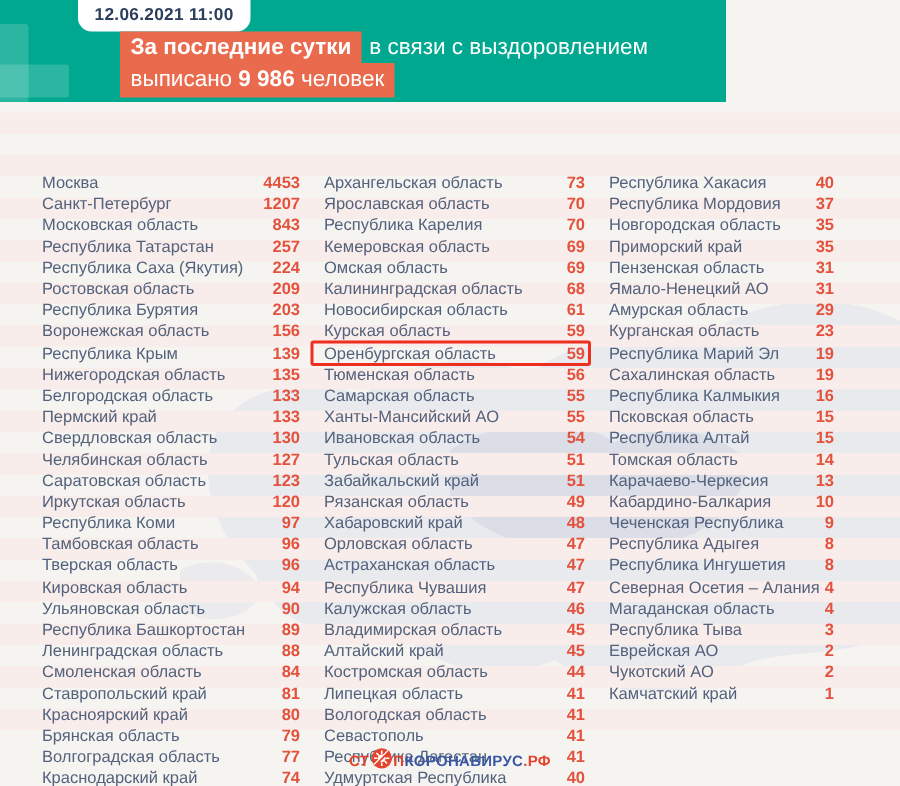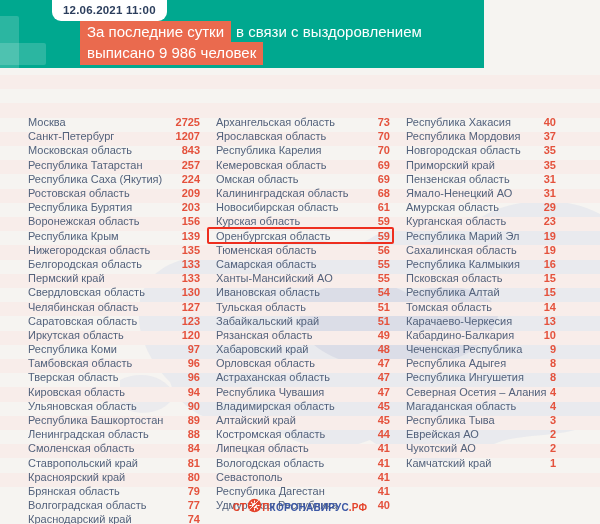--- a/index.html
+++ b/index.html
@@ -26,21 +26,21 @@
   .date-pill {
     position:absolute; top:0; left:52px; background:#ffffff;
     border-radius:0 0 9px 9px; padding:4px 11px 5px 11px;
     font-size:11.5px; font-weight:bold; color:#2c3e5d; letter-spacing:0.2px;
   }
   .headline { position:absolute; left:80px; top:21px; font-size:15px; line-height:20px; color:#ffffff; white-space:nowrap; }
   .hl-box {
     background:#ea6a4e; color:#ffffff; display:inline-block;
     padding:1px 7px 2px 7px; margin-right:5px;
   }
-  .hl-bold { font-weight:normal; }
+  .hl-bold { font-weight:bold; }
   .headline-line2 { position:absolute; left:80px; top:42px; font-size:15px; line-height:20px; color:#ffffff; white-space:nowrap; }
 
   
   .stripes {
     position:absolute; top:75px; left:0; width:600px; height:412px;
     background:repeating-linear-gradient(to bottom,
       #f8edea 0px, #f8edea 14.2px,
       rgba(0,0,0,0) 14.2px, rgba(0,0,0,0) 28.4px);
   }
   .map-bg { position:absolute; top:0; left:0; width:600px; height:524px; pointer-events:none; }
@@ -96,21 +96,21 @@
   </div>
   <div class="headline-line2">
     <span class="hl-box"><span>выписано </span><span class="hl-bold">9 986</span><span> человек</span></span>
   </div>
 </div>
 
 <div class="table-wrap">
   <div class="col col-0">
       <div class="row">
         <span class="region">Москва</span>
-        <span class="num">2725</span>
+        <span class="num">4453</span>
       </div>
       <div class="row">
         <span class="region">Санкт-Петербург</span>
         <span class="num">1207</span>
       </div>
       <div class="row">
         <span class="region">Московская область</span>
         <span class="num">843</span>
       </div>
       <div class="row">
@@ -291,20 +291,24 @@
         <span class="region">Орловская область</span>
         <span class="num">47</span>
       </div>
       <div class="row">
         <span class="region">Астраханская область</span>
         <span class="num">47</span>
       </div>
       <div class="row">
         <span class="region">Республика Чувашия</span>
         <span class="num">47</span>
+      </div>
+      <div class="row">
+        <span class="region">Калужская область</span>
+        <span class="num">46</span>
       </div>
       <div class="row">
         <span class="region">Владимирская область</span>
         <span class="num">45</span>
       </div>
       <div class="row">
         <span class="region">Алтайский край</span>
         <span class="num">45</span>
       </div>
       <div class="row">

